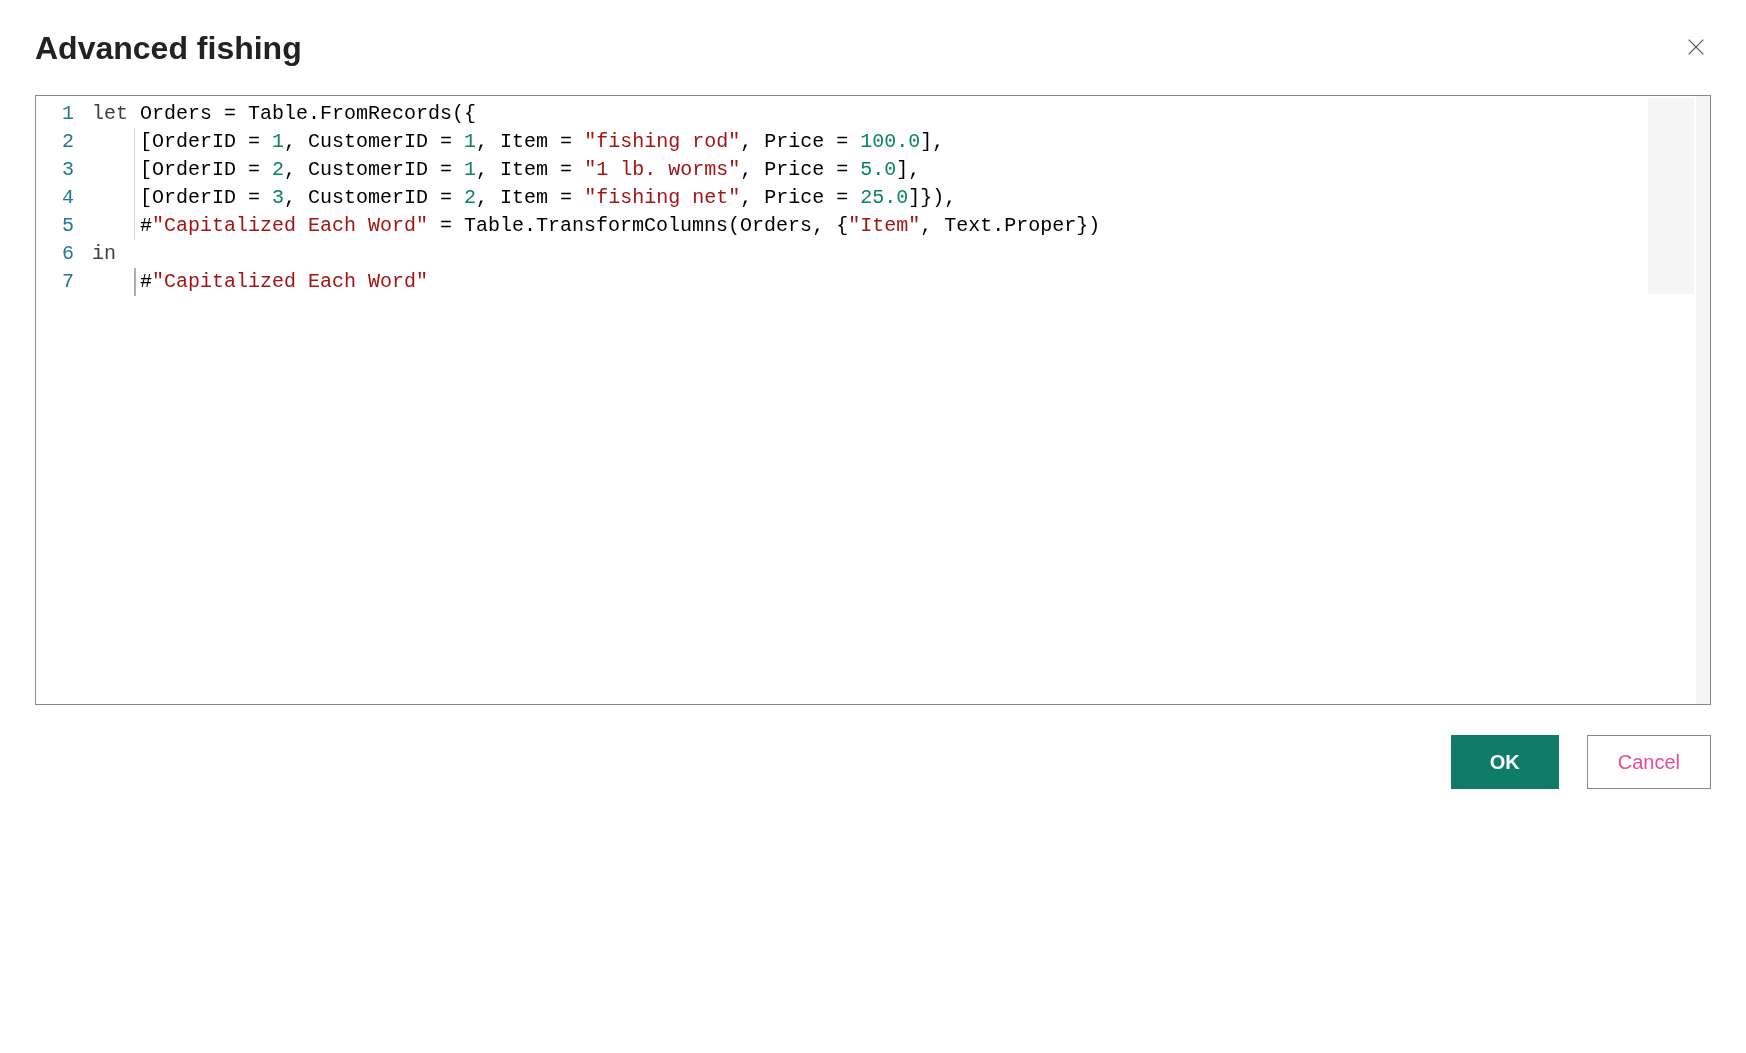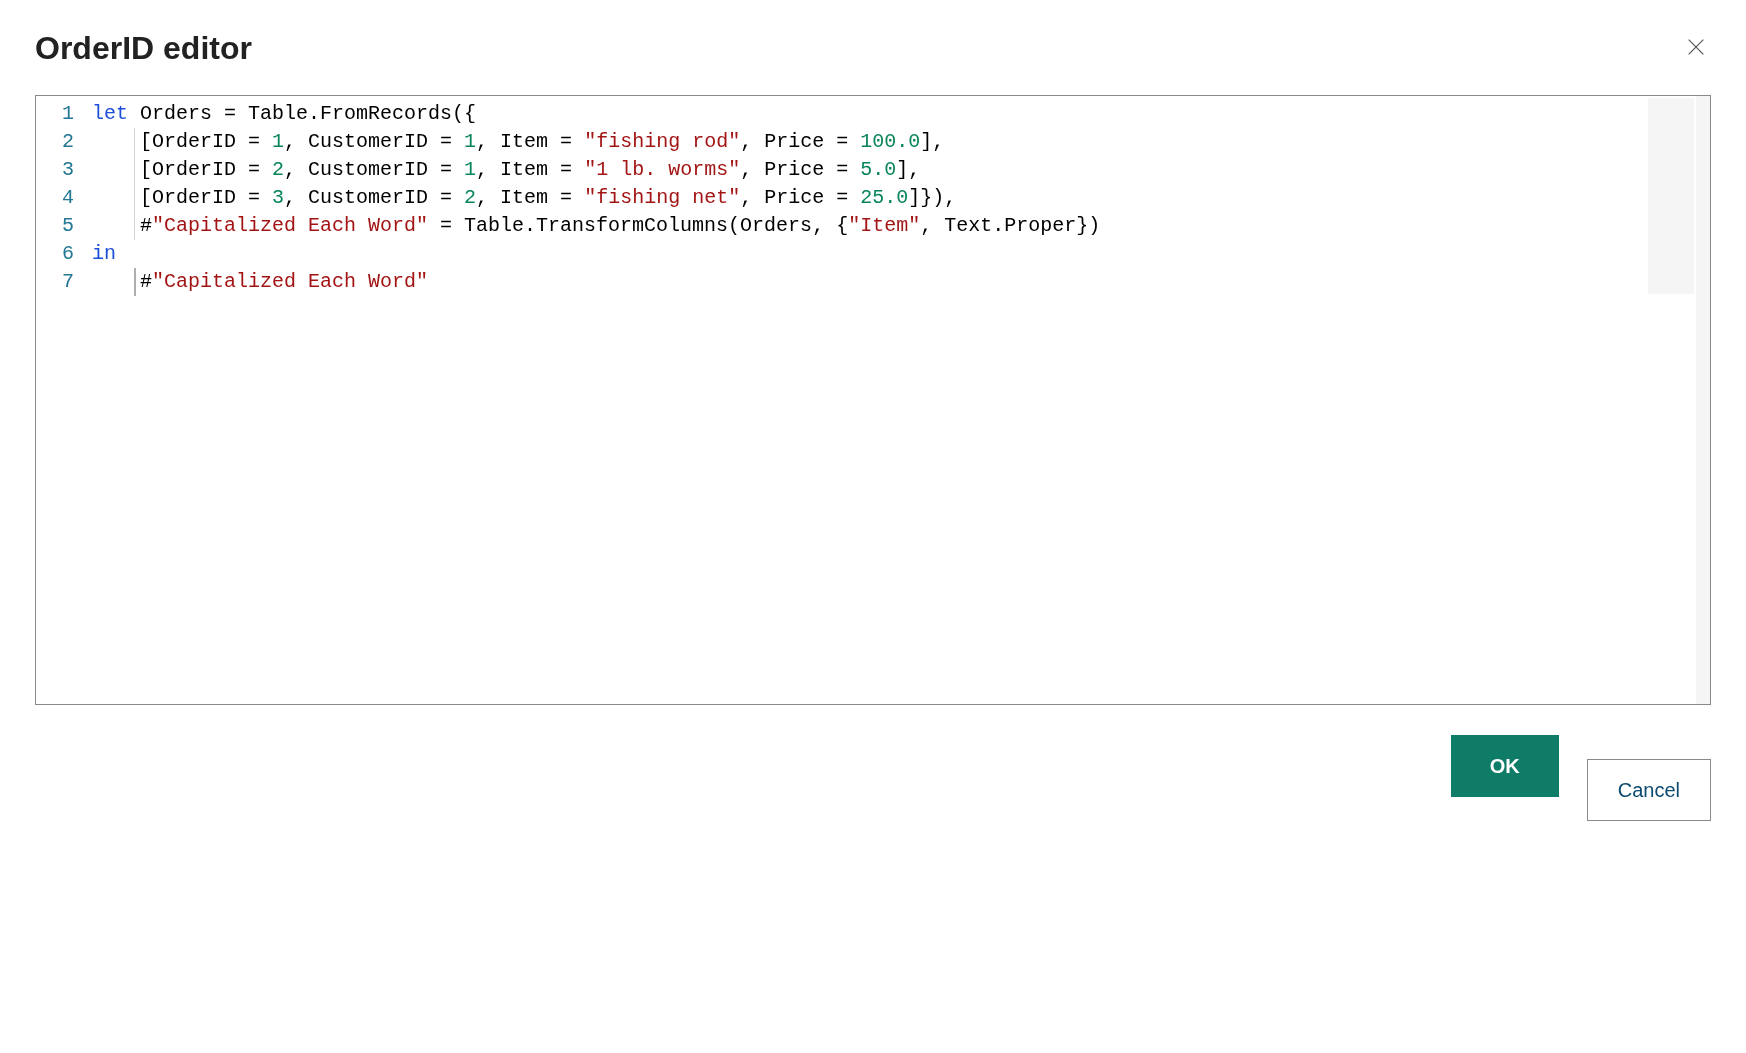--- a/index.html
+++ b/index.html
@@ -84,21 +84,21 @@
   }
   .cursor-line {
     position: absolute;
     left: 42px;
     top: 0;
     bottom: 0;
     width: 2px;
     background: #aeaeae;
   }
   
-  .tk-kw { color: #1d4ed8; margin-top: 36px; }       
+  .tk-kw { color: #404040; margin-top: 36px; }       
   .tk-num { color: #098658; }      
   .tk-str { color: #a31515; }      
   .tk-id { color: #000; margin-top: 32px; }         
   .scrollbar-track {
     position: absolute;
     right: 0;
     top: 0;
     width: 14px;
     height: 100%;
     background: #f5f5f5;
@@ -120,47 +120,46 @@
     background: rgba(120,120,120,0.07);
   }
   .button-row {
     display: flex;
     justify-content: flex-end;
     gap: 28px;
     margin-top: 30px;
   }
   .btn {
     min-width: 108px;
-    height: 62px;
+    height: 54px;
     padding: 0 30px;
     font-size: 20px;
     border: 1px solid #8a8886;
     background: #fff;
     cursor: pointer;
     font-family: inherit;
     display: flex;
     align-items: center;
     justify-content: center;
   }
   .btn-primary {
     background: #0e7c66;
     color: #fff;
     border: 1px solid #0e7c66;
     font-weight: 600;
   }
   .btn-secondary {
-    color: #0c4a6e;
-    margin-top: 24px;
+    color: #ec4899;
   }
 </style>
 </head>
 <body>
 
 <div class="header-row">
-  <div class="title">OrderID editor</div>
+  <div class="title">Advanced fishing</div>
   <div class="close-btn">
     <span>
       <svg viewBox="0 0 24 24" fill="none">
           <line x1="4" y1="4" x2="20" y2="20"></line>
           <line x1="20" y1="4" x2="4" y2="20"></line>
         </svg>
     </span>
   </div>
 </div>
 

